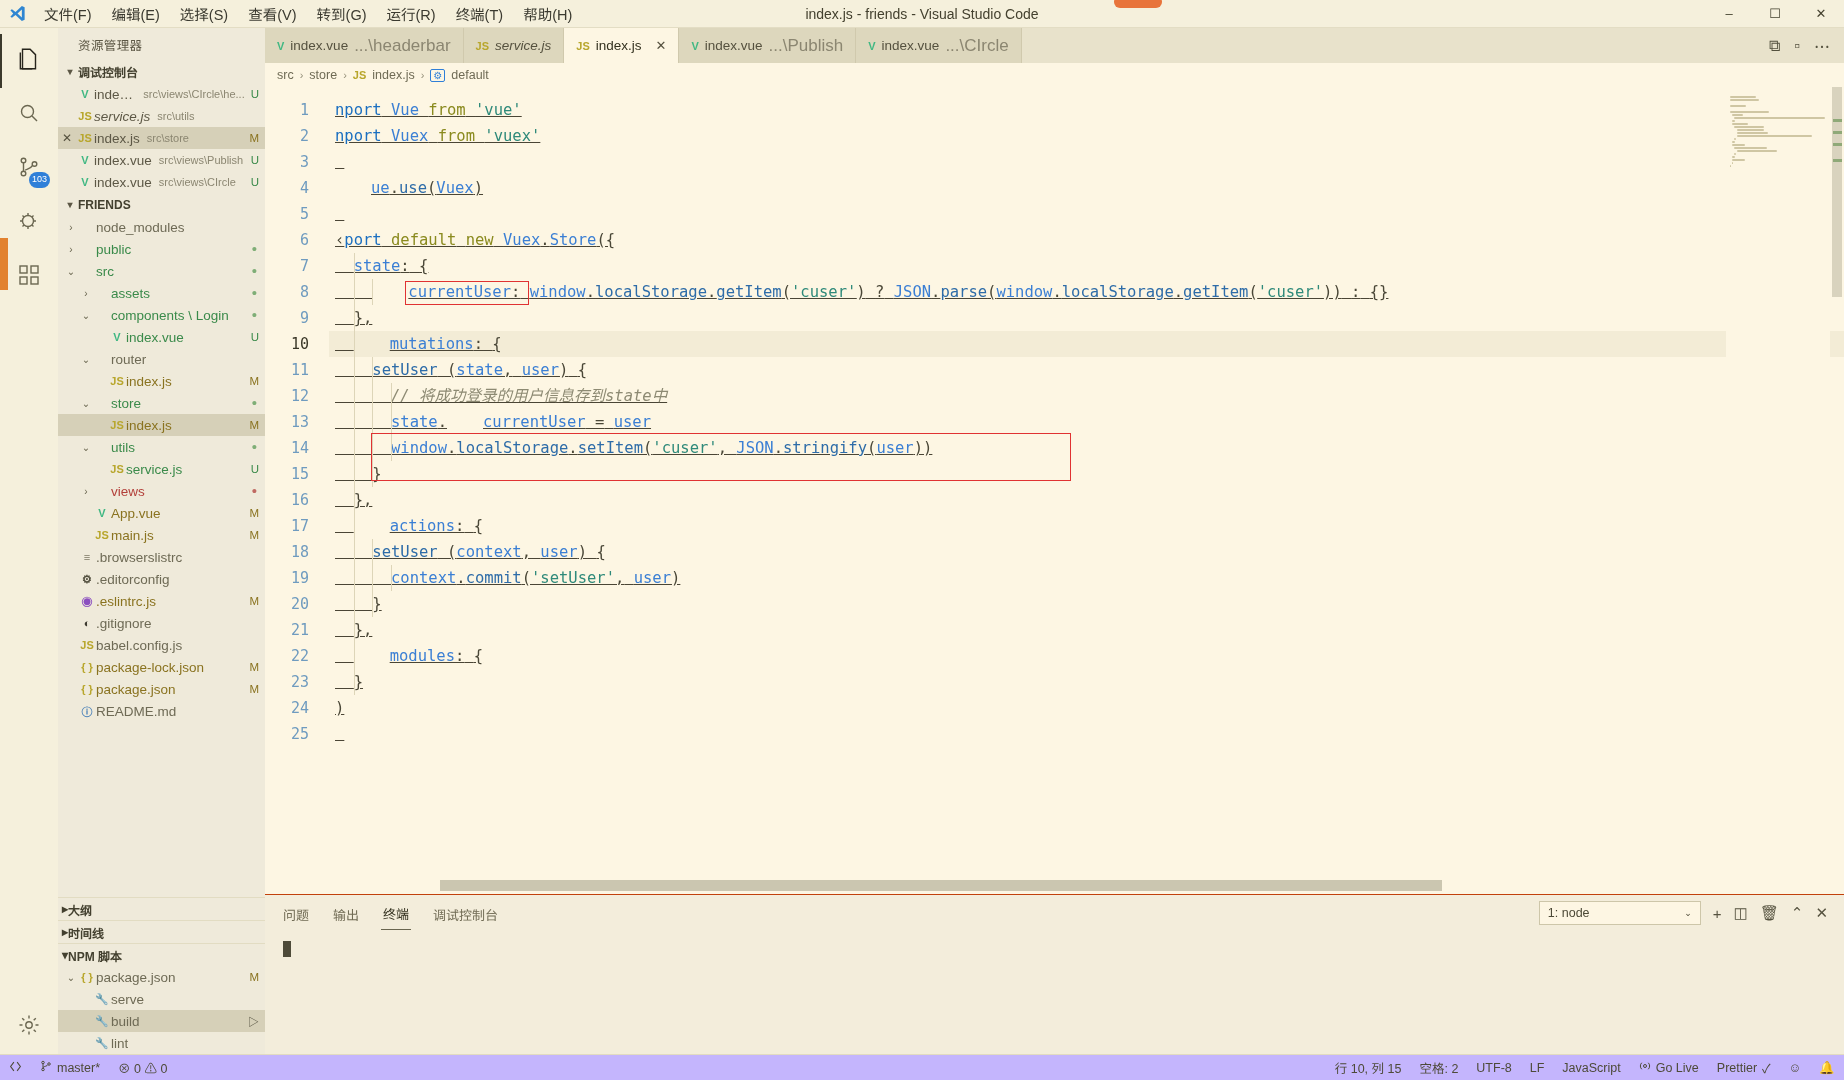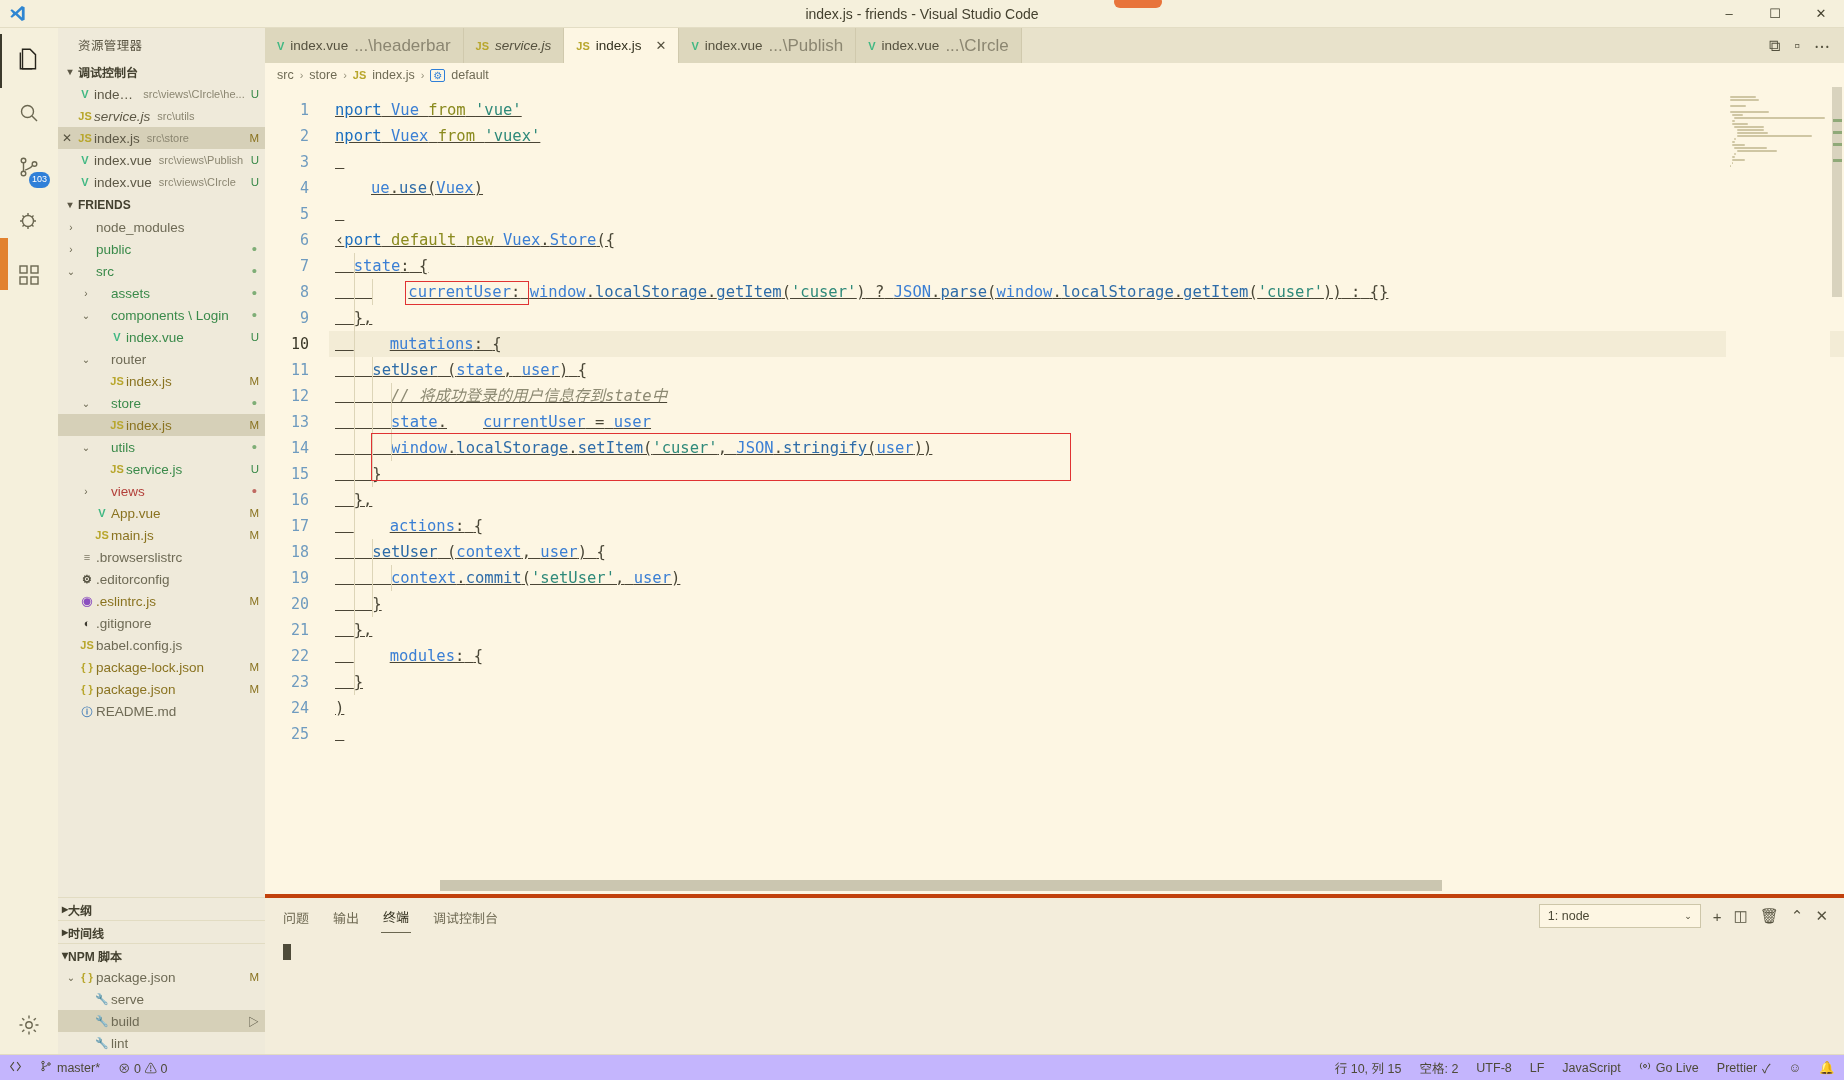--- a/index.html
+++ b/index.html
@@ -206,21 +206,21 @@
   .editor-scrollbar-v .thumb { position: absolute; top: 0; right: 2px; width: 10px; height: 210px; background: rgba(90,85,60,.22); border-radius: 0; }
   .editor-scrollbar-h {
     position: absolute; left: 64px; right: 124px; bottom: 2px; height: 12px;
   }
   .editor-scrollbar-h .thumb { height: 11px; width: 72%; margin-left: 8%; background: rgba(90,85,60,.30); }
 
   .overview-ruler { position: absolute; right: 0; top: 0; bottom: 0; width: 14px; }
   .ovr { position: absolute; right: 2px; width: 9px; height: 3px; }
 
   
-  .panel { height: 160px; flex: 0 0 160px; background: #f3eddb; border-top: 4px solid #c2410c; display: flex; flex-direction: column; }
+  .panel { height: 160px; flex: 0 0 160px; background: #f3eddb; border-top: 1px solid #c2410c; display: flex; flex-direction: column; }
   .panel-head { height: 36px; display: flex; align-items: center; padding-left: 16px; gap: 20px; position: relative; }
   .panel-tab { font-size: 13px; color: #706b54; padding: 8px 2px 6px; cursor: pointer; }
   .panel-tab.active { color: #33311f; border-bottom: 1px solid #6a6650; }
   .panel-actions { margin-left: auto; display: flex; align-items: center; gap: 12px; padding-right: 16px; }
   .panel-select {
     height: 24px; min-width: 162px; background: #fdf6e3; border: 1px solid #cdc6a9;
     display: flex; align-items: center; padding: 0 8px; font-size: 12.5px; color: #4c4936;
   }
   .panel-select .caret { margin-left: auto; font-size: 9px; }
   .panel-icon { font-size: 15px; color: #55523f; cursor: pointer; }
@@ -240,20 +240,30 @@
 </head>
 <body>
 
 <div class="app">
 
   <div class="titlebar">
     <div class="vslogo">
       <svg width="19" height="19" viewBox="0 0 24 24">
         <path d="M17.5 2.5 9.5 10 5 6.6 3 7.8l3.6 4.2L3 16.2l2 1.2L9.5 14l8 7.5 3.5-1.6V4.1zM17.5 7v10L12 12z" fill="#2f86d2"></path>
       </svg>
+    </div>
+    <div class="menubar">
+      <div class="menuitem">文件(F)</div>
+      <div class="menuitem">编辑(E)</div>
+      <div class="menuitem">选择(S)</div>
+      <div class="menuitem">查看(V)</div>
+      <div class="menuitem">转到(G)</div>
+      <div class="menuitem">运行(R)</div>
+      <div class="menuitem">终端(T)</div>
+      <div class="menuitem">帮助(H)</div>
     </div>
     <div class="title-center">index.js - friends - Visual Studio Code</div>
     <div class="orange-pill"></div>
     <div class="winctl">
       <div class="winbtn">–</div>
       <div class="winbtn">☐</div>
       <div class="winbtn close">✕</div>
     </div>
   </div>
 

